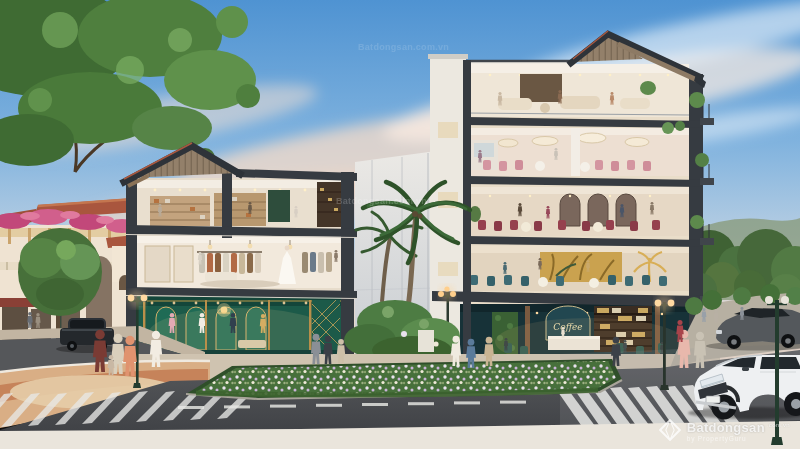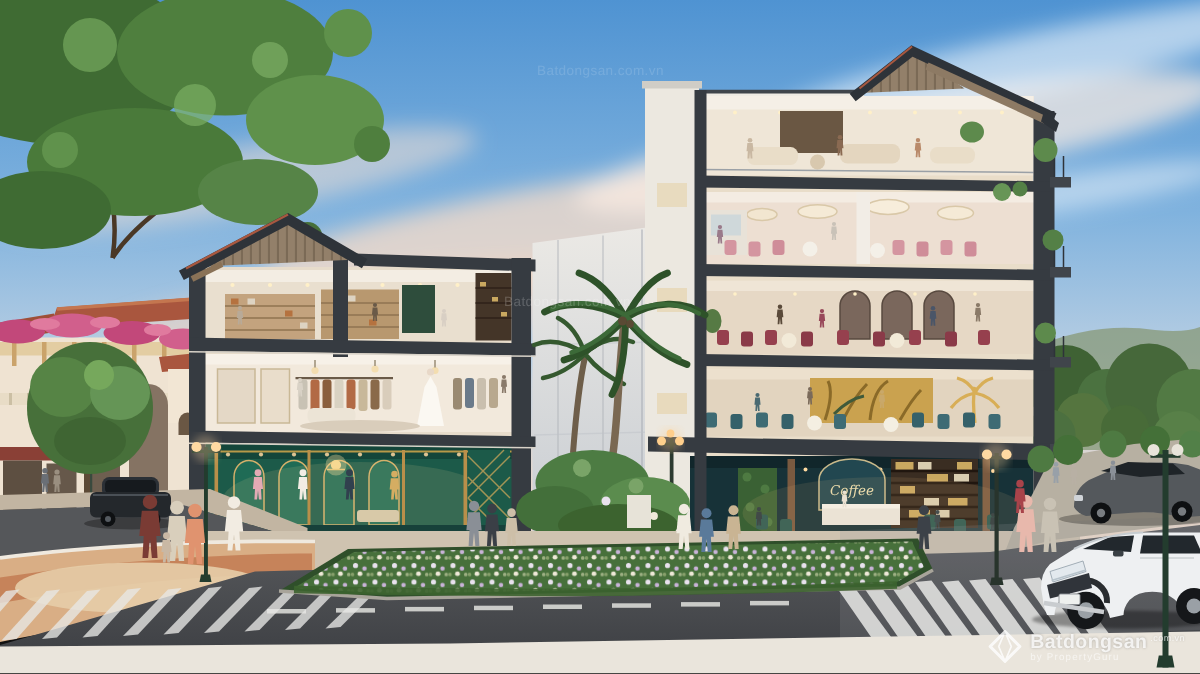--- a/index.html
+++ b/index.html
@@ -4,21 +4,21 @@
 <style>
   html,body{margin:0;padding:0;background:#111;}
   .stage{position:relative;width:800px;height:449px;overflow:hidden;font-family:"Liberation Sans",sans-serif;}
   svg.scene{position:absolute;left:0;top:0;}
   
   .wm{position:absolute;right:10px;bottom:7px;display:flex;align-items:center;gap:6px;color:rgba(255,255,255,.8);}
   .wm svg{display:block;opacity:.8;}
   .wm-line1{font-weight:bold;font-size:13px;letter-spacing:.3px;line-height:13px;text-shadow:0 0 2px rgba(0,0,0,.25);}
   .wm-domain{font-size:6px;vertical-align:super;margin-left:2px;opacity:.9;font-weight:normal;}
   .wm-byline{font-size:6.5px;letter-spacing:.8px;opacity:.75;margin-top:1px;}
-  .wm-tile{position:absolute;color:rgba(255,255,255,.2);font-size:9px;font-weight:normal;letter-spacing:.3px;pointer-events:none;text-align:right;}
+  .wm-tile{position:absolute;color:rgba(255,255,255,.2);font-size:9px;font-weight:bold;letter-spacing:.3px;pointer-events:none;text-align:right;}
   .t1{left:336px;top:196px;}
   .t2{left:358px;top:42px;opacity:.7;}
 </style>
 </head>
 <body>
 
 <div class="stage">
 <svg class="scene" width="800" height="449" viewBox="0 0 800 449">
 <defs>
   <linearGradient id="skyG" x1="0" y1="0" x2="0" y2="1">

